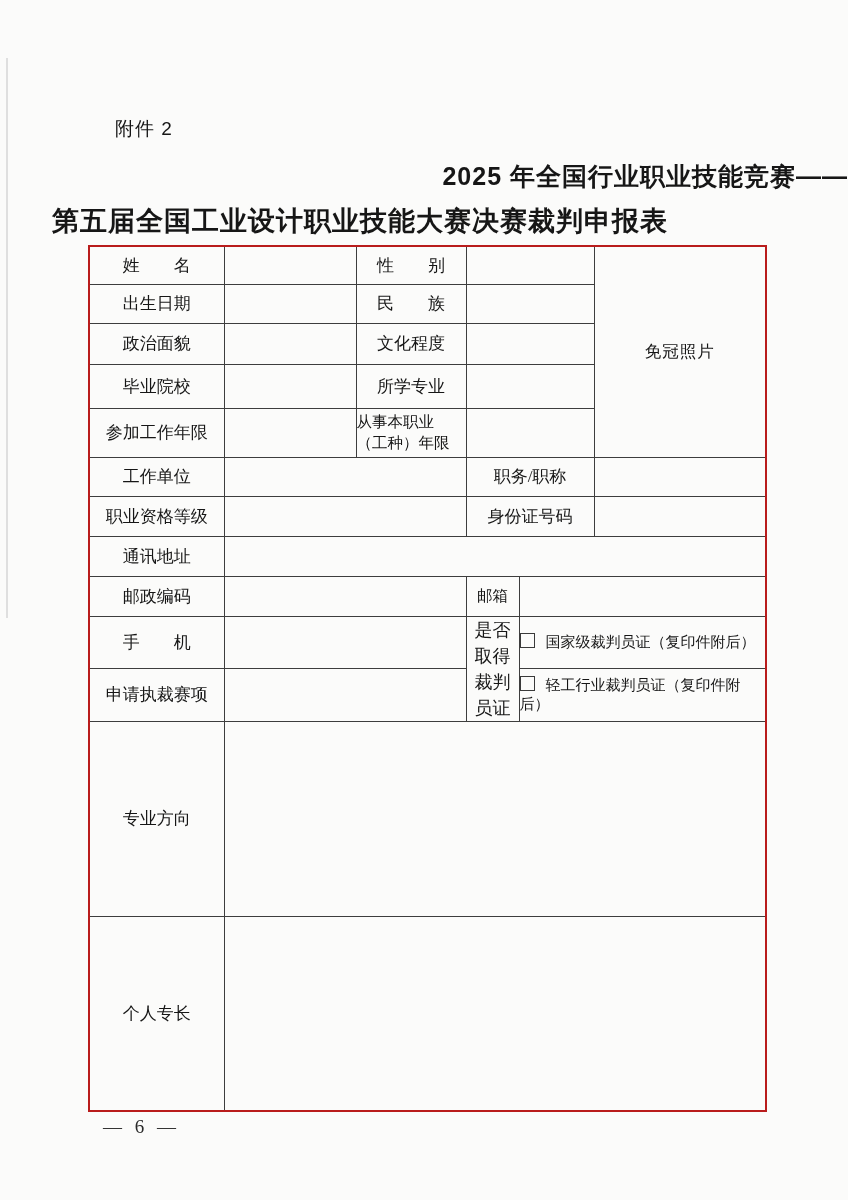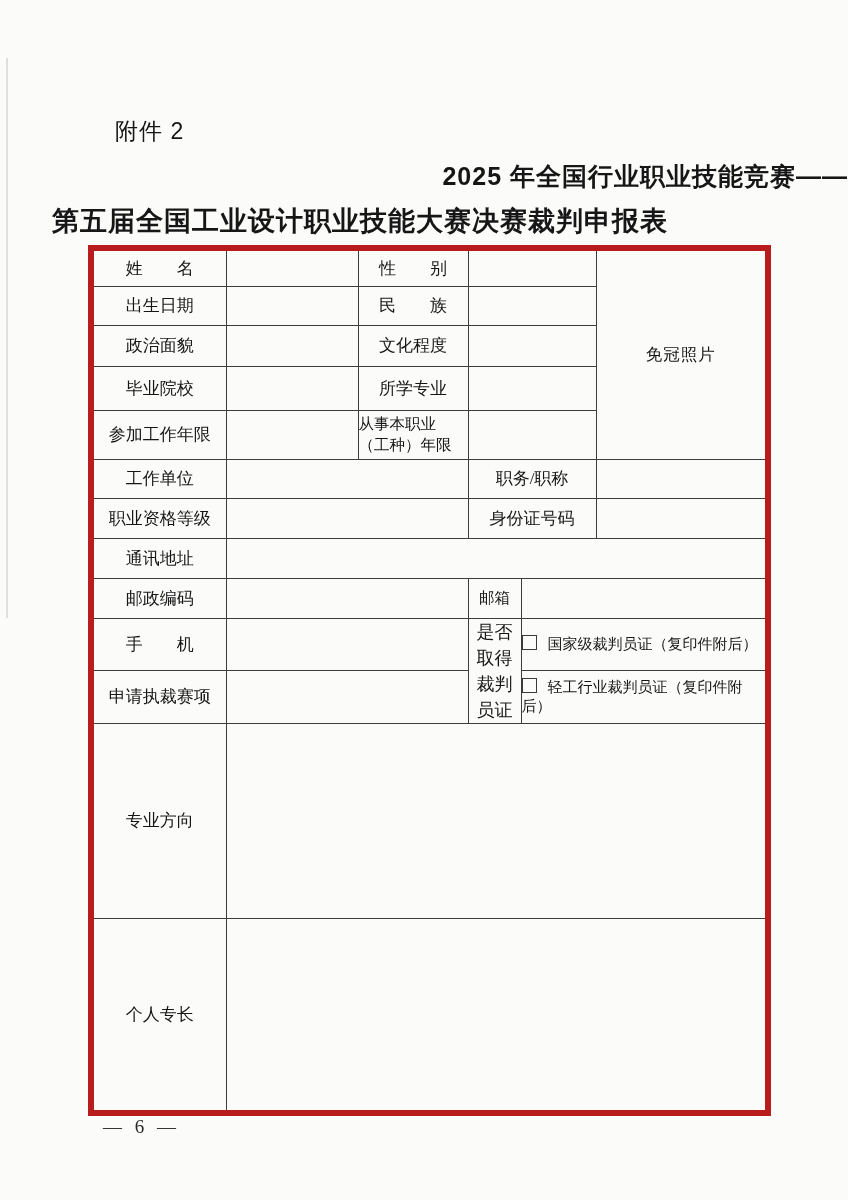--- a/index.html
+++ b/index.html
@@ -12,21 +12,21 @@
     overflow: hidden;
   }
   .scan-artifact-left {
     position: absolute; left: 6px; top: 58px;
     width: 2px; height: 560px;
     background: #c9c9c9; opacity: .55;
   }
   .attachment {
     position: absolute; left: 115px; top: 116px;
     font-family: "Liberation Sans", "DejaVu Sans", sans-serif;
-    font-size: 23px; letter-spacing: 1px;
+    font-size: 19px; letter-spacing: 1px;
   }
   .title1 {
     position: absolute; left: 0; top: 160px; width: 848px;
     text-align: right;
     font-family: "Liberation Sans", "DejaVu Sans", sans-serif;
     font-weight: bold; font-size: 25px; letter-spacing: 1px;
   }
   .title2 {
     position: absolute; left: 0; top: 203px; width: 720px;
     text-align: center;
@@ -38,21 +38,21 @@
     border-collapse: collapse; table-layout: fixed;
     width: 677px;
     font-size: 17px;
   }
   table.form td {
     border: 1.5px solid #3d3d3d;
     padding: 0;
     vertical-align: middle;
     overflow: hidden;
   }
-  table.form { border: 6px solid #b91c1c; }
+  table.form { border: 2px solid #b91c1c; }
   td.lbl { text-align: center; }
   td.lbl-sm { text-align: center; font-size: 15.5px; }
   td.multiline { white-space: pre-line; line-height: 1.35; }
   td.occ-years { text-align: left; padding-left: 8px; font-size: 15.5px; }
   td.vert-q { text-align: center; font-size: 18px; line-height: 1.45; }
   td.photo { text-align: center; font-size: 16.5px; letter-spacing: 1px; }
   td.chk { text-align: left; padding-left: 17px; font-size: 15px; }
   .cbox {
     display: inline-block; width: 13px; height: 13px;
     border: 1.5px solid #3a3a3a; background: transparent;

